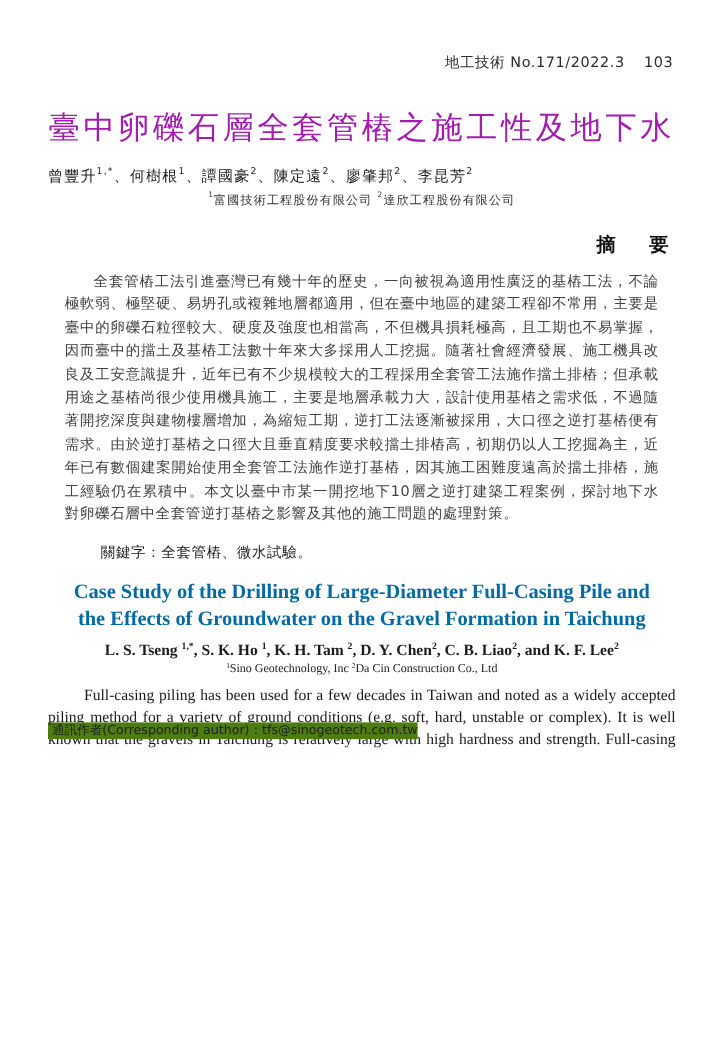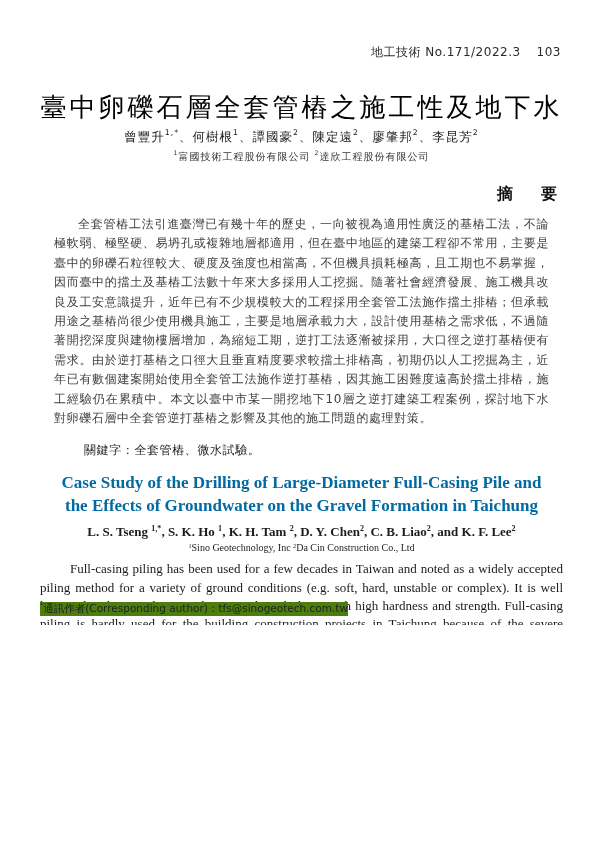--- a/index.html
+++ b/index.html
@@ -28,25 +28,25 @@
   .header .pagenum { margin-left: 16px; }
 
   .title-zh {
     margin: 24px 0 0 0;
     text-align: center;
     font-family: "DejaVu Serif", serif;
     font-weight: 500;
     font-size: 26px;
     line-height: 44px;
     letter-spacing: 3px;
-    color: #000000;
+    color: #a21caf;
   }
 
   .authors-zh {
-    text-align: center;
+    margin-top: 10px;
     font-size: 12.5px;
     letter-spacing: 1px;
     color: #222;
   }
   .affil-zh {
     margin-top: 4px;
     text-align: center;
     font-size: 10px;
     color: #333;
     letter-spacing: 1px;

